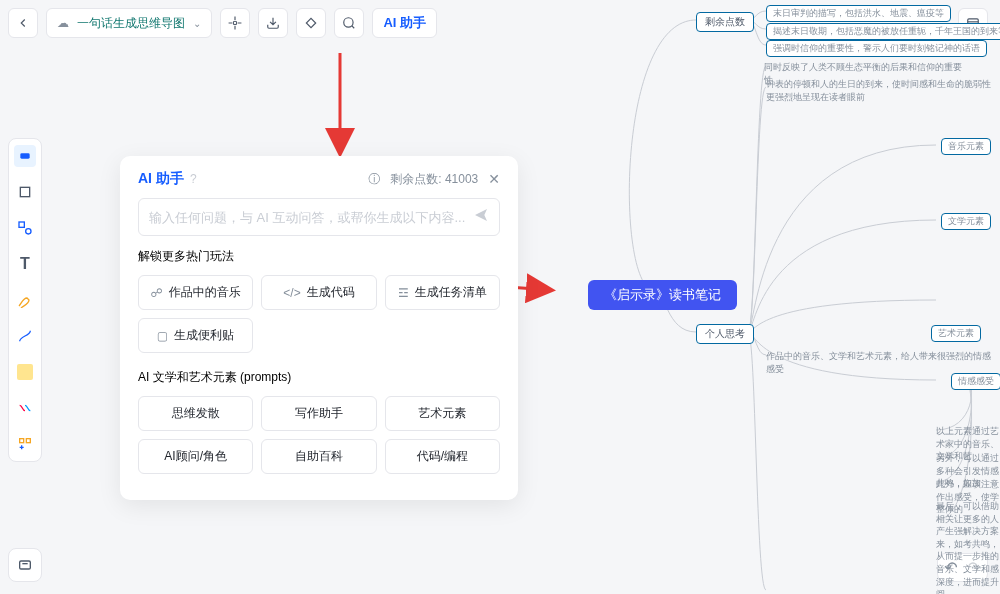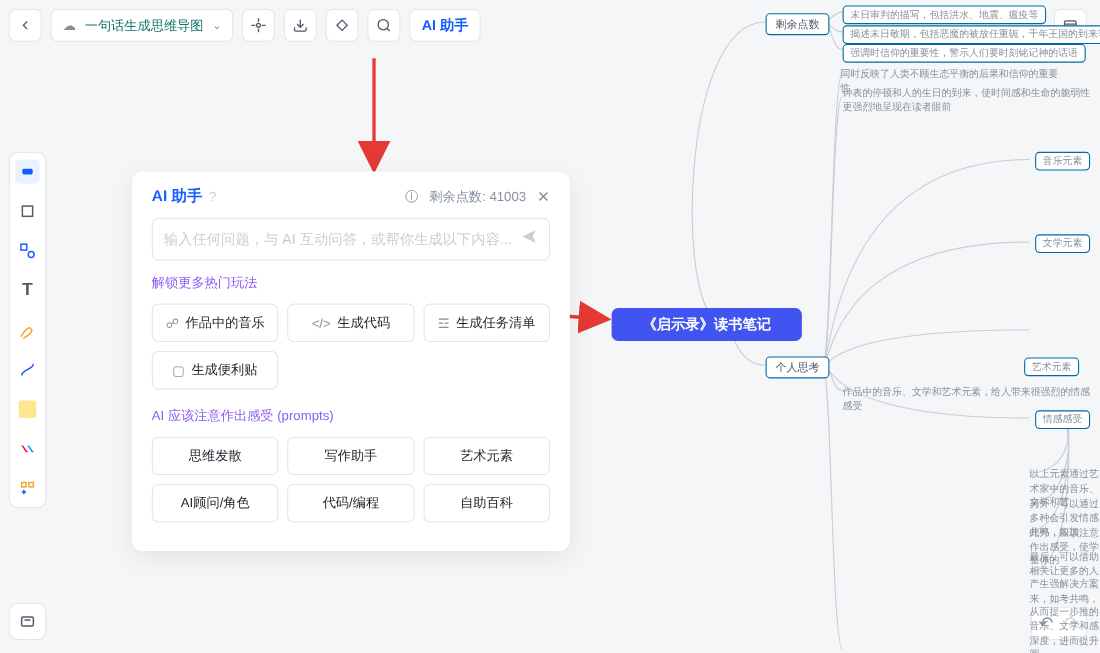--- a/index.html
+++ b/index.html
@@ -34,32 +34,32 @@
 .ai-title { color: #165dff; font-weight: 600; font-size: 14px; }
 .ai-head .qmark { color: #c9cdd4; font-size: 12px; }
 .ai-head-right { display: flex; align-items: center; gap: 10px; color: #86909c; font-size: 12px; }
 .close-x { cursor: pointer; color: #86909c; font-size: 14px; }
 
 .ai-input-wrap { display: flex; align-items: center; border: 1px solid #e5e6eb; border-radius: 6px; padding: 8px 10px; margin-bottom: 12px; justify-content: flex-end; }
 .ai-input { flex: 1; border: none; outline: none; font-size: 13px; color: #1d2129; }
 .ai-input::placeholder { color: #c9cdd4; }
 .send-btn { color: #c9cdd4; font-size: 16px; cursor: pointer; }
 
-.section-label { font-size: 12px; color: #8b5cf6; margin-bottom: 10px; }
+.section-label { font-size: 12px; color: #000000; margin-bottom: 10px; }
 .btn-row { display: flex; gap: 8px; margin-bottom: 8px; }
 .opt-btn { flex: 1; border: 1px solid #e5e6eb; border-radius: 6px; background: #fff; font-size: 12px; color: #1d2129; padding: 8px 6px; display: flex; align-items: center; justify-content: center; gap: 6px; cursor: pointer; }
 .opt-btn .ico { color: #86909c; font-size: 12px; }
 .opt-btn.half { flex: 0 0 calc(33.33% - 6px); }
 
 
 .mindmap { position: absolute; left: 556px; top: 0; width: 444px; height: 594px; }
 .line { stroke: #c9cdd4; stroke-width: 1; fill: none; }
 .node { background: #fff; border: 1px solid #0369a1; border-radius: 4px; padding: 2px 8px; font-size: 10px; color: #4e5969; position: absolute; white-space: nowrap; }
 .node.xs { font-size: 9px; padding: 1px 6px; color: #86909c; }
-.root { background: #4154f1; color: #fff; border: none; border-radius: 6px; padding: 6px 28px; font-size: 13px; font-weight: 700; }
+.root { background: #4154f1; color: #fff; border: none; border-radius: 6px; padding: 6px 16px; font-size: 13px; font-weight: 400; margin-left: 32px; }
 .leaf { font-size: 9px; color: #86909c; position: absolute; max-width: 200px; line-height: 1.4; }
 
 
 .arrow { position: absolute; }
 </style>
 </head>
 <body>
 
 <div class="top-toolbar">
   <div class="tb-btn">
@@ -217,30 +217,30 @@
         <span class="ico">☲</span>
         <span>生成任务清单</span>
       </button>
   </div>
   <div class="btn-row" style="margin-bottom:16px">
     <button class="opt-btn half">
         <span class="ico">▢</span>
         <span>生成便利贴</span>
       </button>
   </div>
-  <div class="section-label">AI 应该注意作出感受 (prompts)</div>
+  <div class="section-label">AI 文学和艺术元素 (prompts)</div>
   <div class="btn-row">
     <button class="opt-btn">思维发散</button>
     <button class="opt-btn">写作助手</button>
     <button class="opt-btn">艺术元素</button>
   </div>
   <div class="btn-row">
     <button class="opt-btn">AI顾问/角色</button>
+    <button class="opt-btn">自助百科</button>
     <button class="opt-btn">代码/编程</button>
-    <button class="opt-btn">自助百科</button>
   </div>
 </div>
 
 <div class="mindmap">
   <svg width="444" height="594" style="position:absolute;left:0;top:0;">
     <path class="line" d="M98,290 C60,290 60,20 140,20"></path>
     <path class="line" d="M98,290 C110,290 110,332 140,332"></path>
     <path class="line" d="M192,20 C200,20 200,11 210,11"></path>
     <path class="line" d="M192,20 C200,20 200,29 210,29"></path>
     <path class="line" d="M192,20 C200,20 200,45 210,45"></path>
@@ -265,19 +265,19 @@
   <div class="node xs" style="left:210px;top:5px;">末日审判的描写，包括洪水、地震、瘟疫等</div>
   <div class="node xs" style="left:210px;top:23px;">揭述末日敬期，包括恶魔的被放任重轭，千年王国的到来等</div>
   <div class="node xs" style="left:210px;top:40px;">强调时信仰的重要性，警示人们要时刻铭记神的话语</div>
   <div class="leaf" style="left:208px;top:61px;">同时反映了人类不顾生态平衡的后果和信仰的重要性</div>
   <div class="leaf" style="left:210px;top:78px;max-width:230px;">钟表的停顿和人的生日的到来，使时间感和生命的脆弱性更强烈地呈现在读者眼前</div>
 
   <div class="node xs" style="left:385px;top:138px;">音乐元素</div>
   <div class="node xs" style="left:385px;top:213px;">文学元素</div>
   <div class="node xs" style="left:375px;top:293px;margin-top:32px;">艺术元素</div>
   <div class="leaf" style="left:210px;top:350px;max-width:230px;">作品中的音乐、文学和艺术元素，给人带来很强烈的情感感受</div>
-  <div class="node xs" style="left:385px;top:373px;">情感感受</div>
+  <div class="node xs" style="left:395px;top:373px;">情感感受</div>
 
   <div class="leaf" style="left:380px;top:452px;max-width:70px;">另外，可以通过多种会引发情感共鸣，如加</div>
   <div class="leaf" style="left:380px;top:425px;max-width:70px;">以上元素通过艺术家中的音乐、文学和艺</div>
   <div class="leaf" style="left:380px;top:478px;max-width:70px;">此外，应该注意作出感受，使学整体的</div>
   <div class="leaf" style="left:380px;top:500px;max-width:70px;">最后，可以借助相关让更多的人产生强解决方案来，如考共鸣，从而提一步推的音乐、文学和感深度，进而提升阅</div>
 </div>
 
 </body></html>

